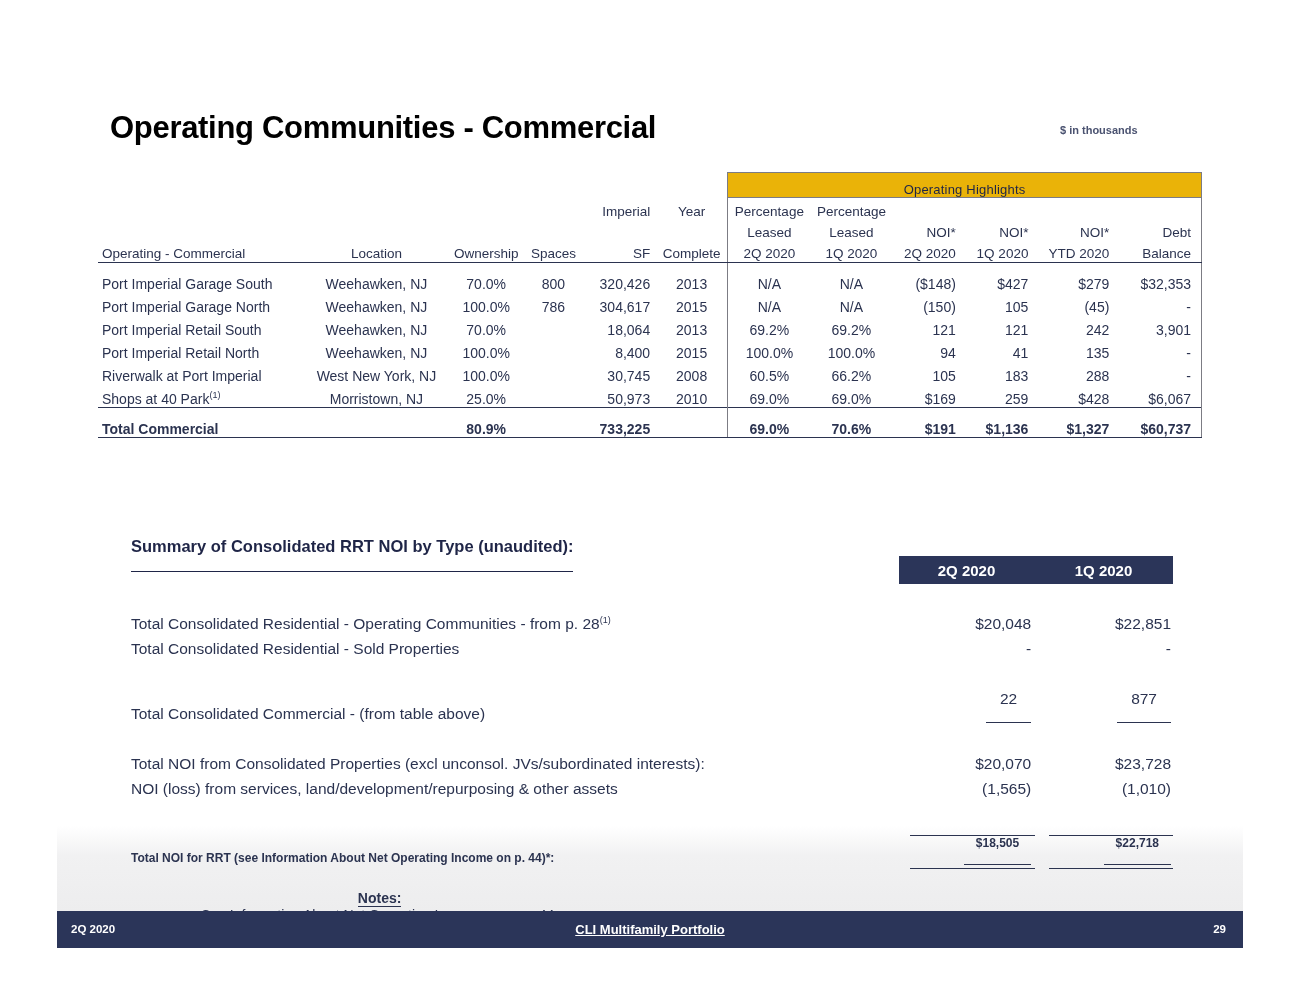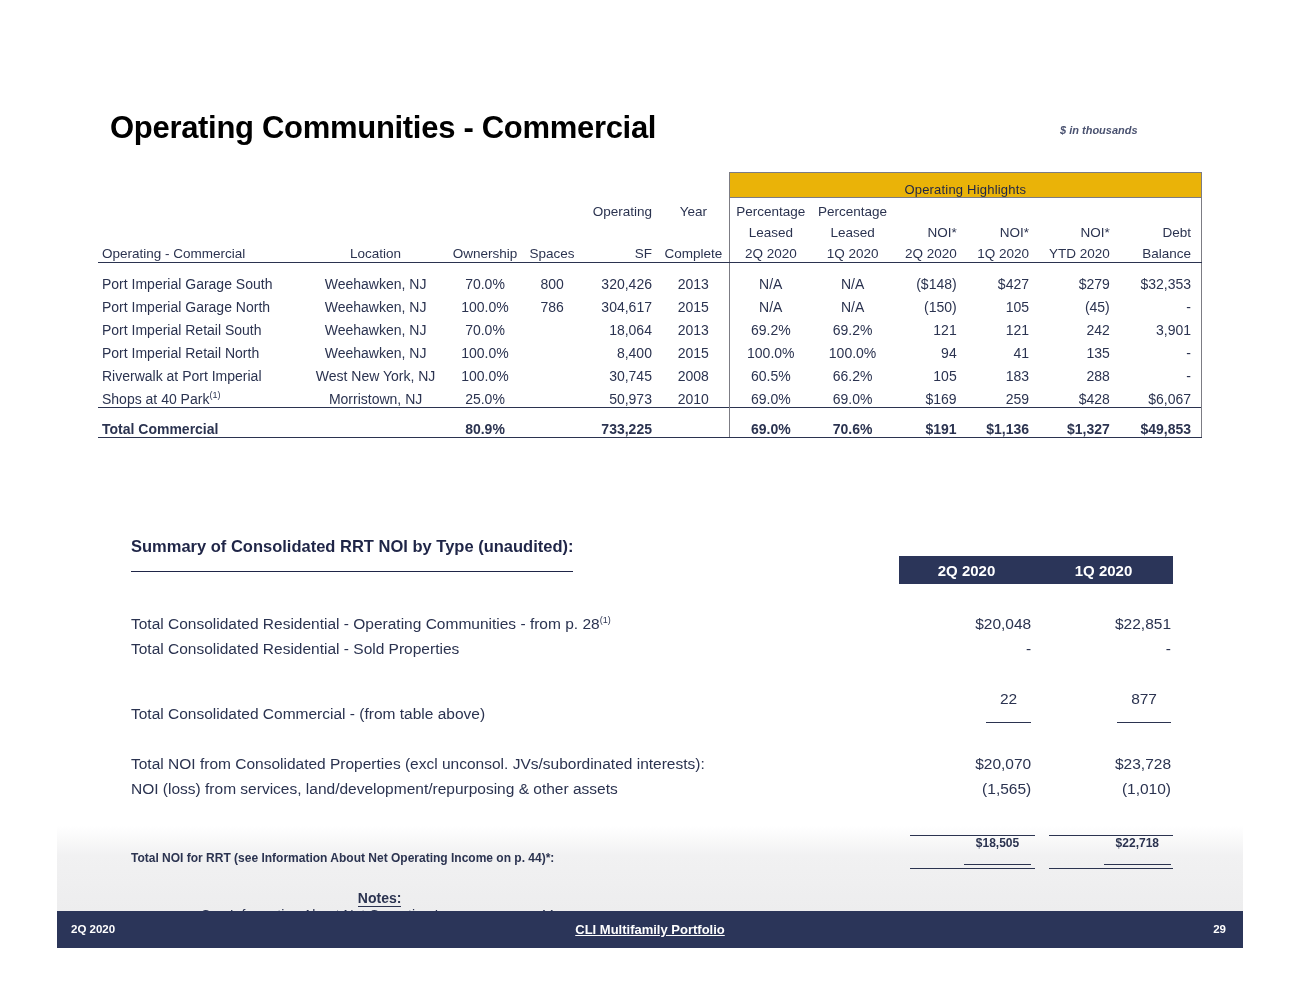--- a/index.html
+++ b/index.html
@@ -43,21 +43,20 @@
     color: #000000;
     margin-top: 24px;
   }
   .units-note {
     position: absolute;
     left: 1060px;
     top: 124px;
     font-size: 11px;
     color: #4a5270;
     font-weight: 600;
-    font-style: italic;
   }
 
   
   .maintable-wrap {
     position: absolute;
     left: 98px;
     top: 172px;
     width: 1104px;
   }
   table.maintable {
@@ -254,21 +253,21 @@
         <td class="c-sf"></td>
         <td class="c-year"></td>
         <td class="hl-banner-cell" colspan="6">Operating Highlights</td>
       </tr>
 
       <tr class="hdrrow">
         <td class="c-name"></td>
         <td class="c-loc"></td>
         <td class="c-own"></td>
         <td class="c-spaces"></td>
-        <td class="c-sf">Operating</td>
+        <td class="c-sf">Imperial</td>
         <td class="c-year">Year</td>
         <td class="c-pl2 hl-side-left">Percentage</td>
         <td class="c-pl1">Percentage</td>
         <td class="c-noi2"></td>
         <td class="c-noi1"></td>
         <td class="c-noiy"></td>
         <td class="c-debt hl-side-right"></td>
       </tr>
 
       <tr class="hdrrow">
@@ -396,21 +395,21 @@
         <td class="c-loc"></td>
         <td class="c-own">80.9%</td>
         <td class="c-spaces"></td>
         <td class="c-sf">733,225</td>
         <td class="c-year"></td>
         <td class="c-pl2 hl-side-left">69.0%</td>
         <td class="c-pl1">70.6%</td>
         <td class="c-noi2">$191</td>
         <td class="c-noi1">$1,136</td>
         <td class="c-noiy">$1,327</td>
-        <td class="c-debt hl-side-right">$49,853</td>
+        <td class="c-debt hl-side-right">$60,737</td>
       </tr>
 
     </tbody>
       </table>
   </div>
 
   <div class="summary-title">Summary of Consolidated RRT NOI by Type (unaudited):</div>
 
   <div class="qtr-band">
     <div class="qtr-2q">2Q 2020</div>

